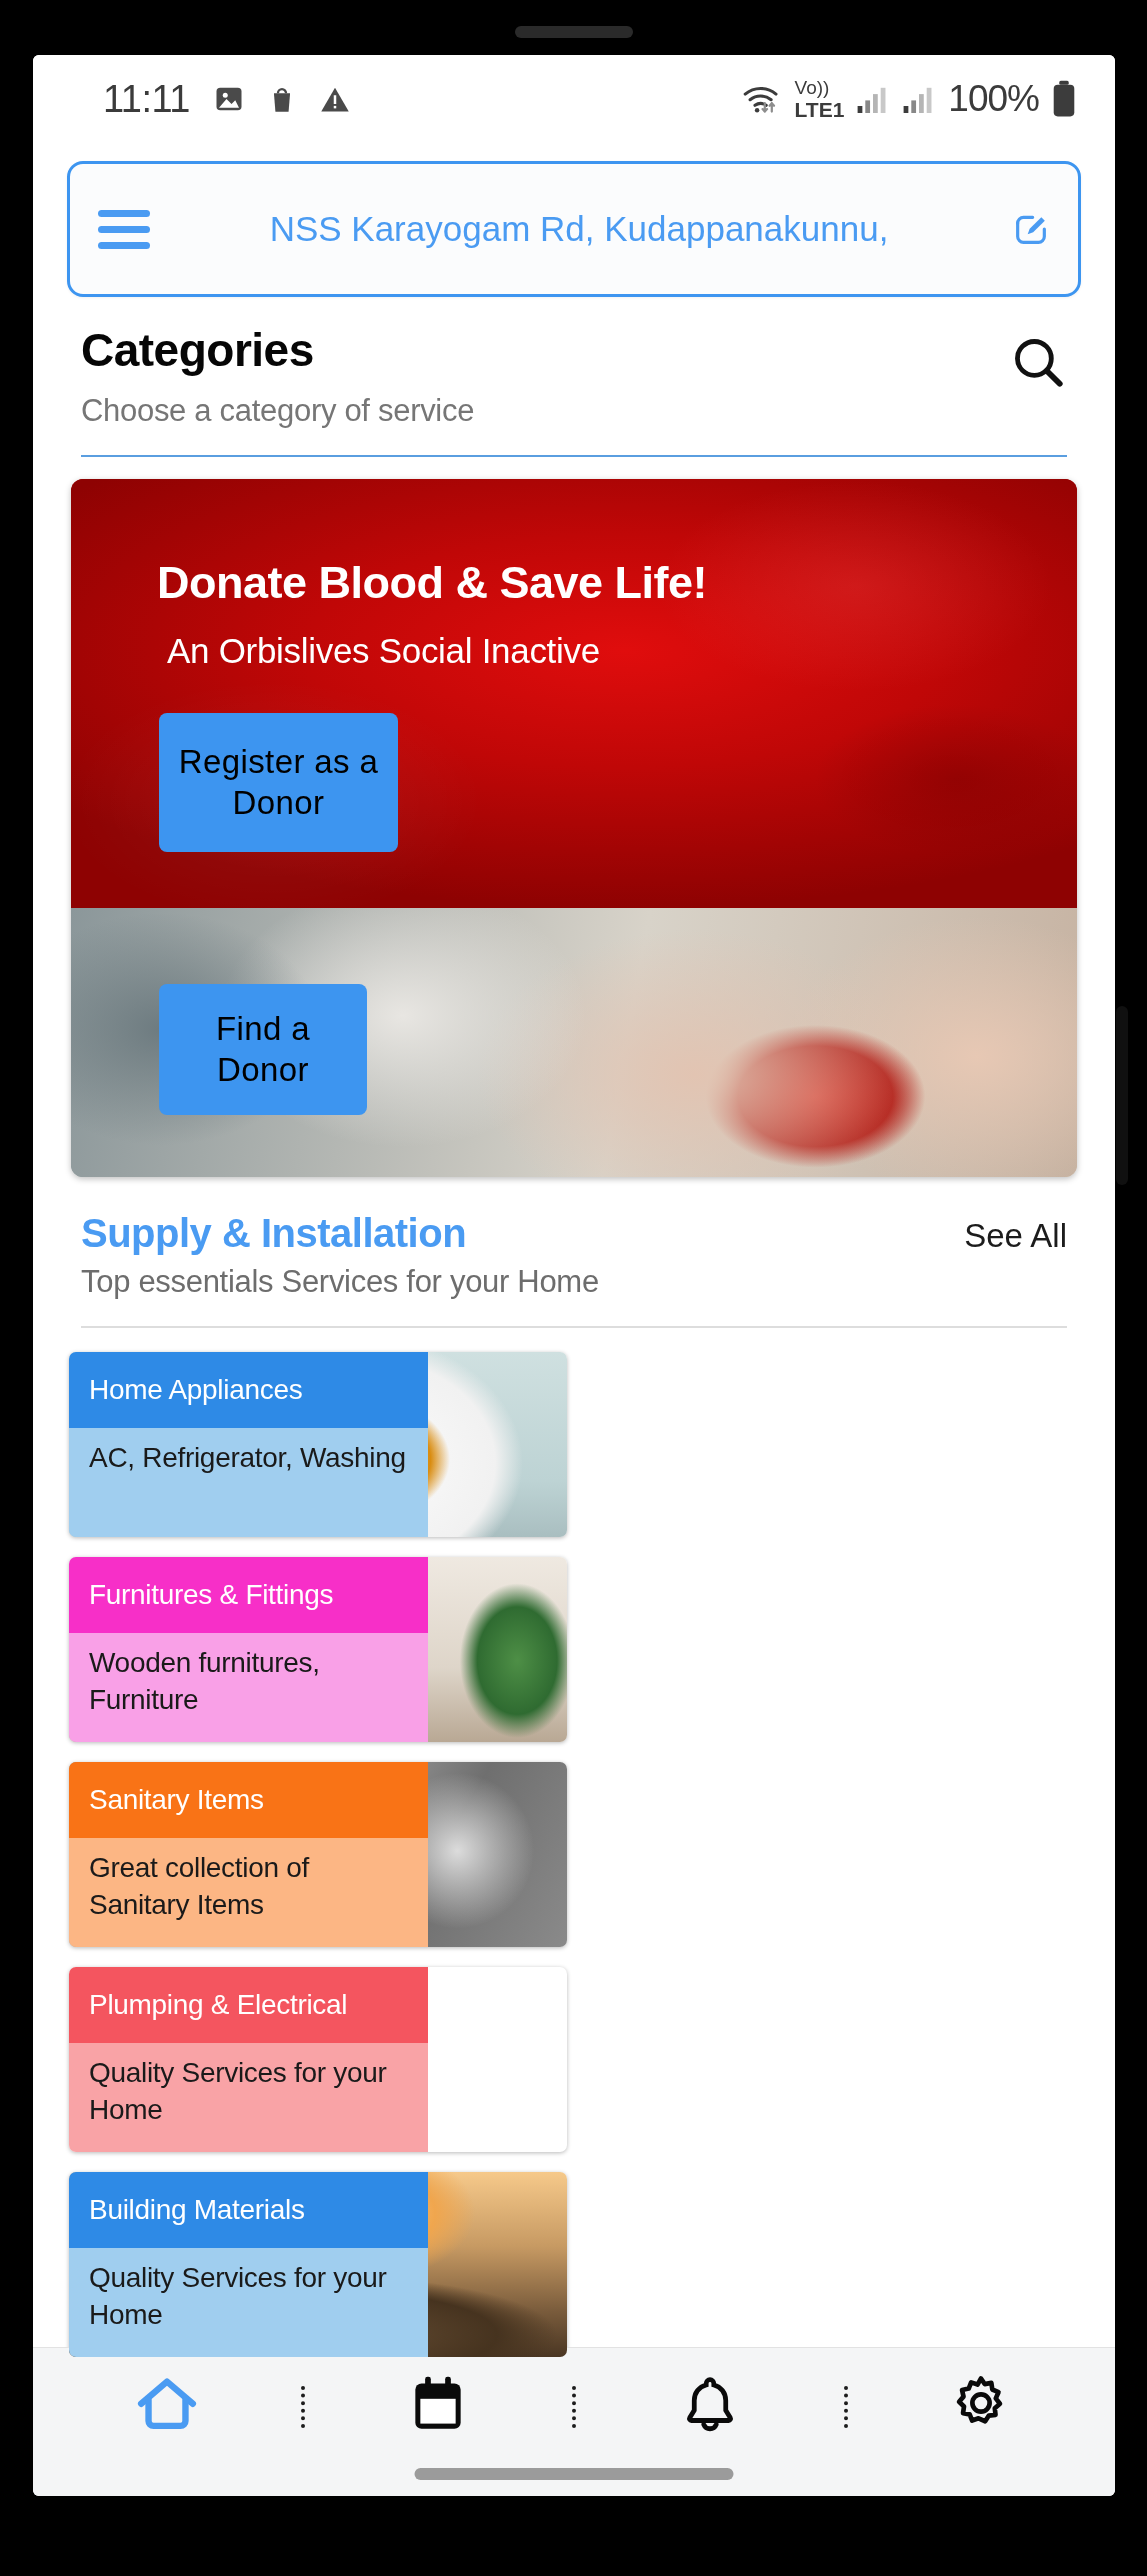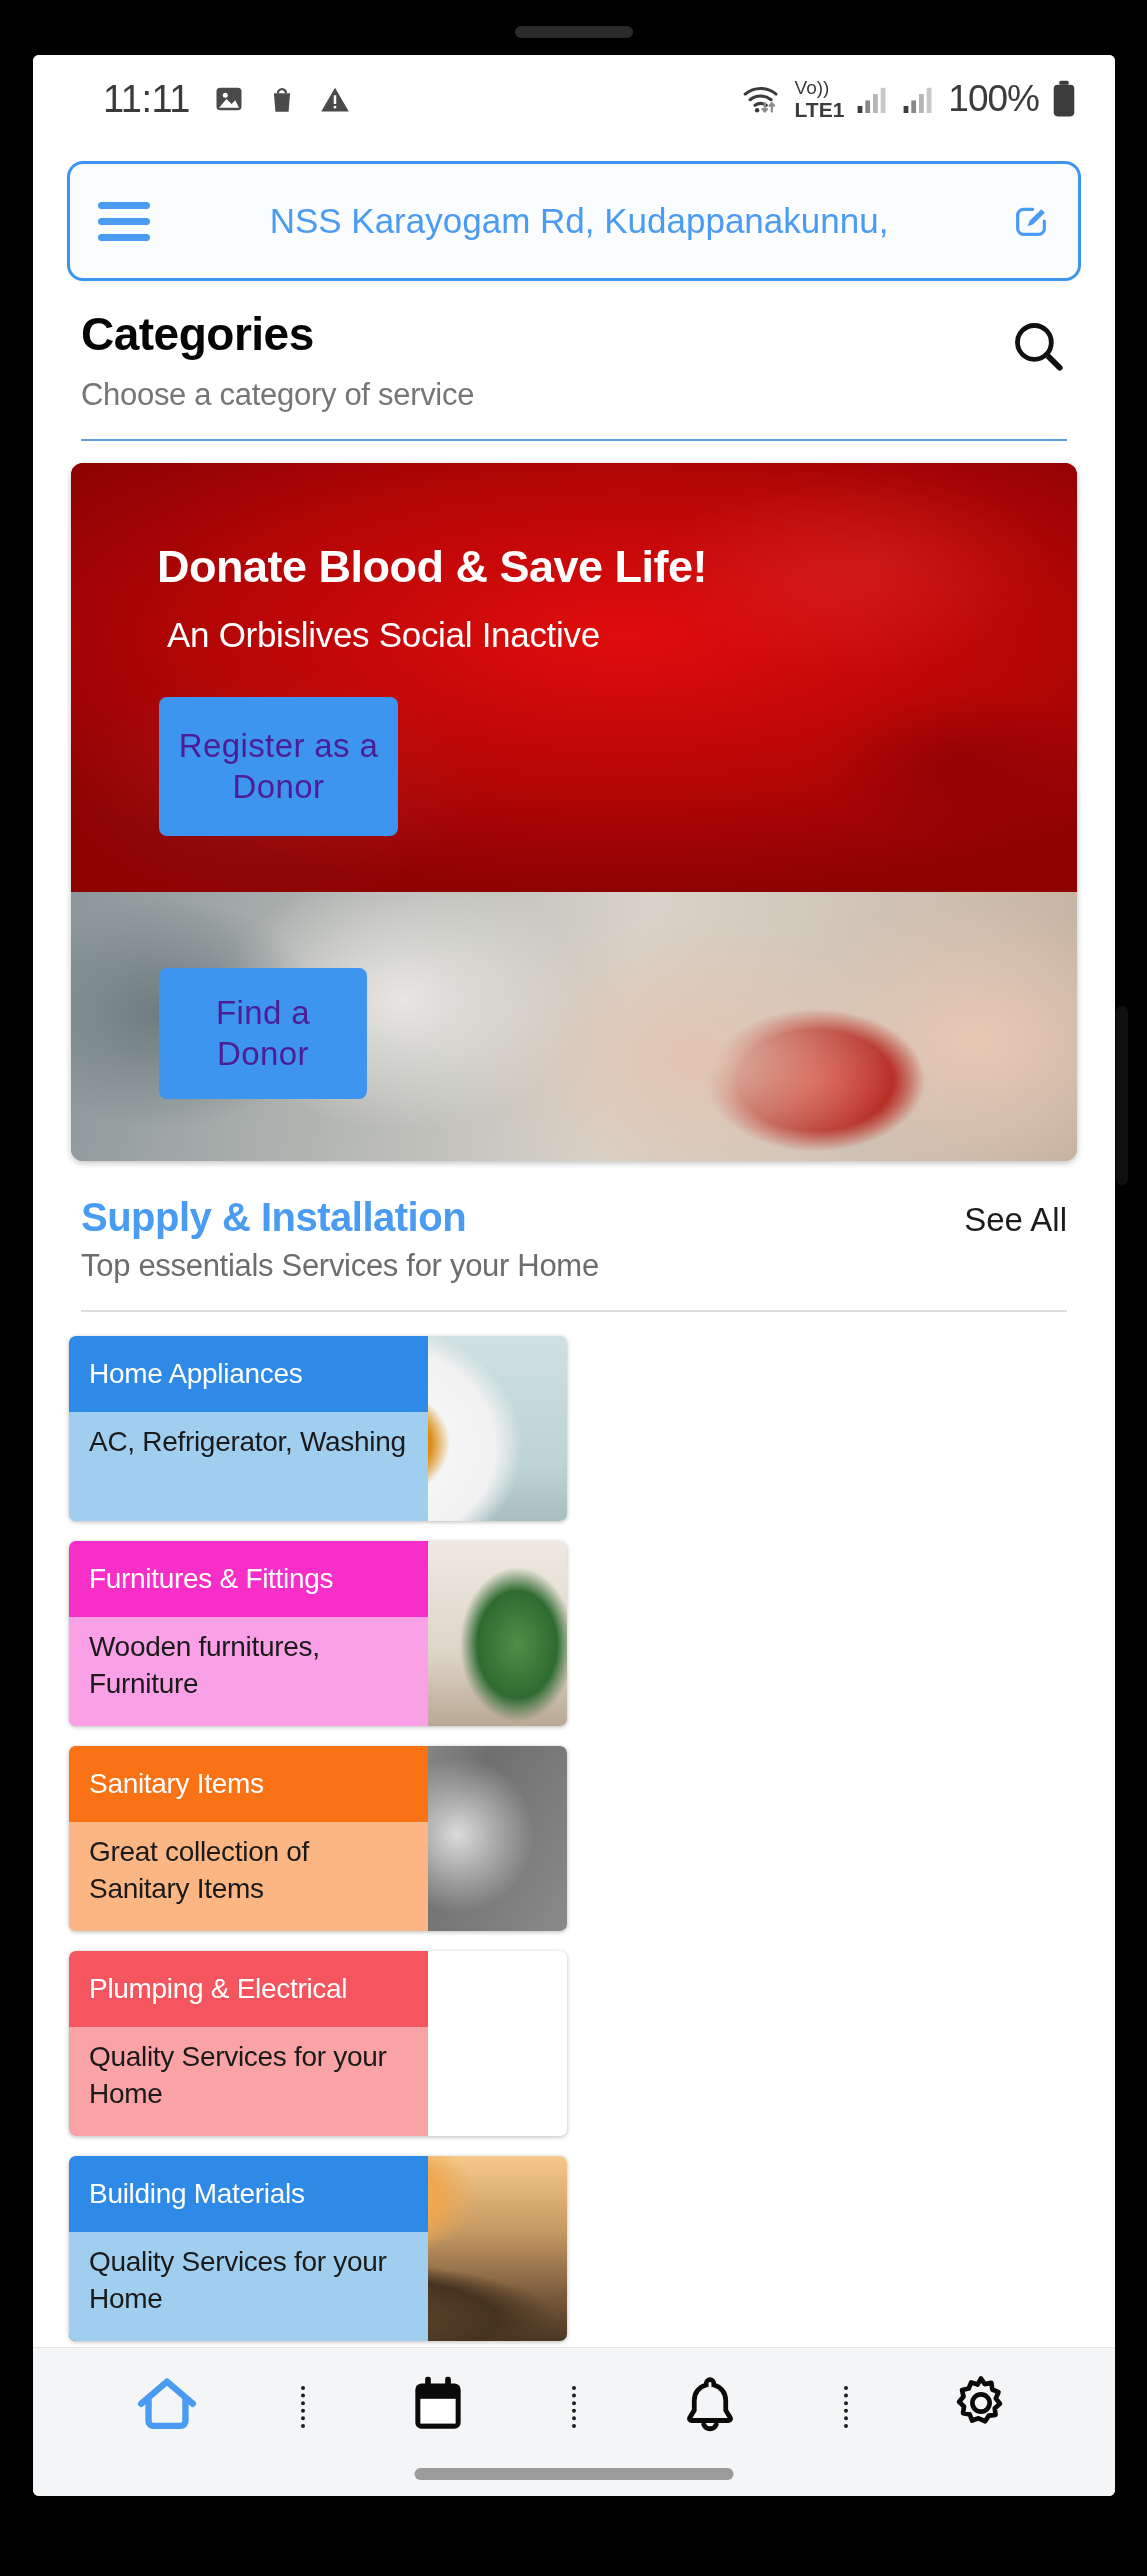--- a/index.html
+++ b/index.html
@@ -49,21 +49,21 @@
     margin-left: auto;
     display: flex; align-items: center; gap: 12px;
   }
   .sb-battery-text {
     font-size: 37px; color: #3b3b3b; letter-spacing: -1px;
   }
   .ico { display: inline-block; line-height: 0; }
   
   .addrbar {
     margin: 18px 34px 0 34px;
-    height: 120px;
+    height: 136px;
     border: 3px solid #3d95f0;
     border-radius: 16px;
     background: #fbfcfd;
     display: flex;
     align-items: center;
     padding: 0 24px 0 28px;
     box-shadow: 0 1px 3px rgba(0,0,0,.06);
   }
   .hamburger { width: 52px; display: flex; flex-direction: column; gap: 9px; cursor: pointer; }
   .hamburger span { display: block; height: 7px; border-radius: 4px; background: #4a9bf2; }
@@ -114,21 +114,21 @@
     padding: 78px 0 0 86px; letter-spacing:-0.5px;
   }
   .banner-h2 {
     position: relative;
     color: #fff; font-size: 35px; padding: 22px 0 0 96px; letter-spacing:-0.3px;
   }
   .btn-blue {
     position: relative;
     display: inline-block;
     background: #3d95f0;
-    color: #4c1d95;
+    color: #000000;
     border-radius: 8px;
     text-align: center;
     cursor: pointer;
     font-size: 33px;
     line-height: 1.25;
     letter-spacing: 0.4px;
   }
   .btn-register {
     margin: 42px 0 0 88px;
     width: 239px;

